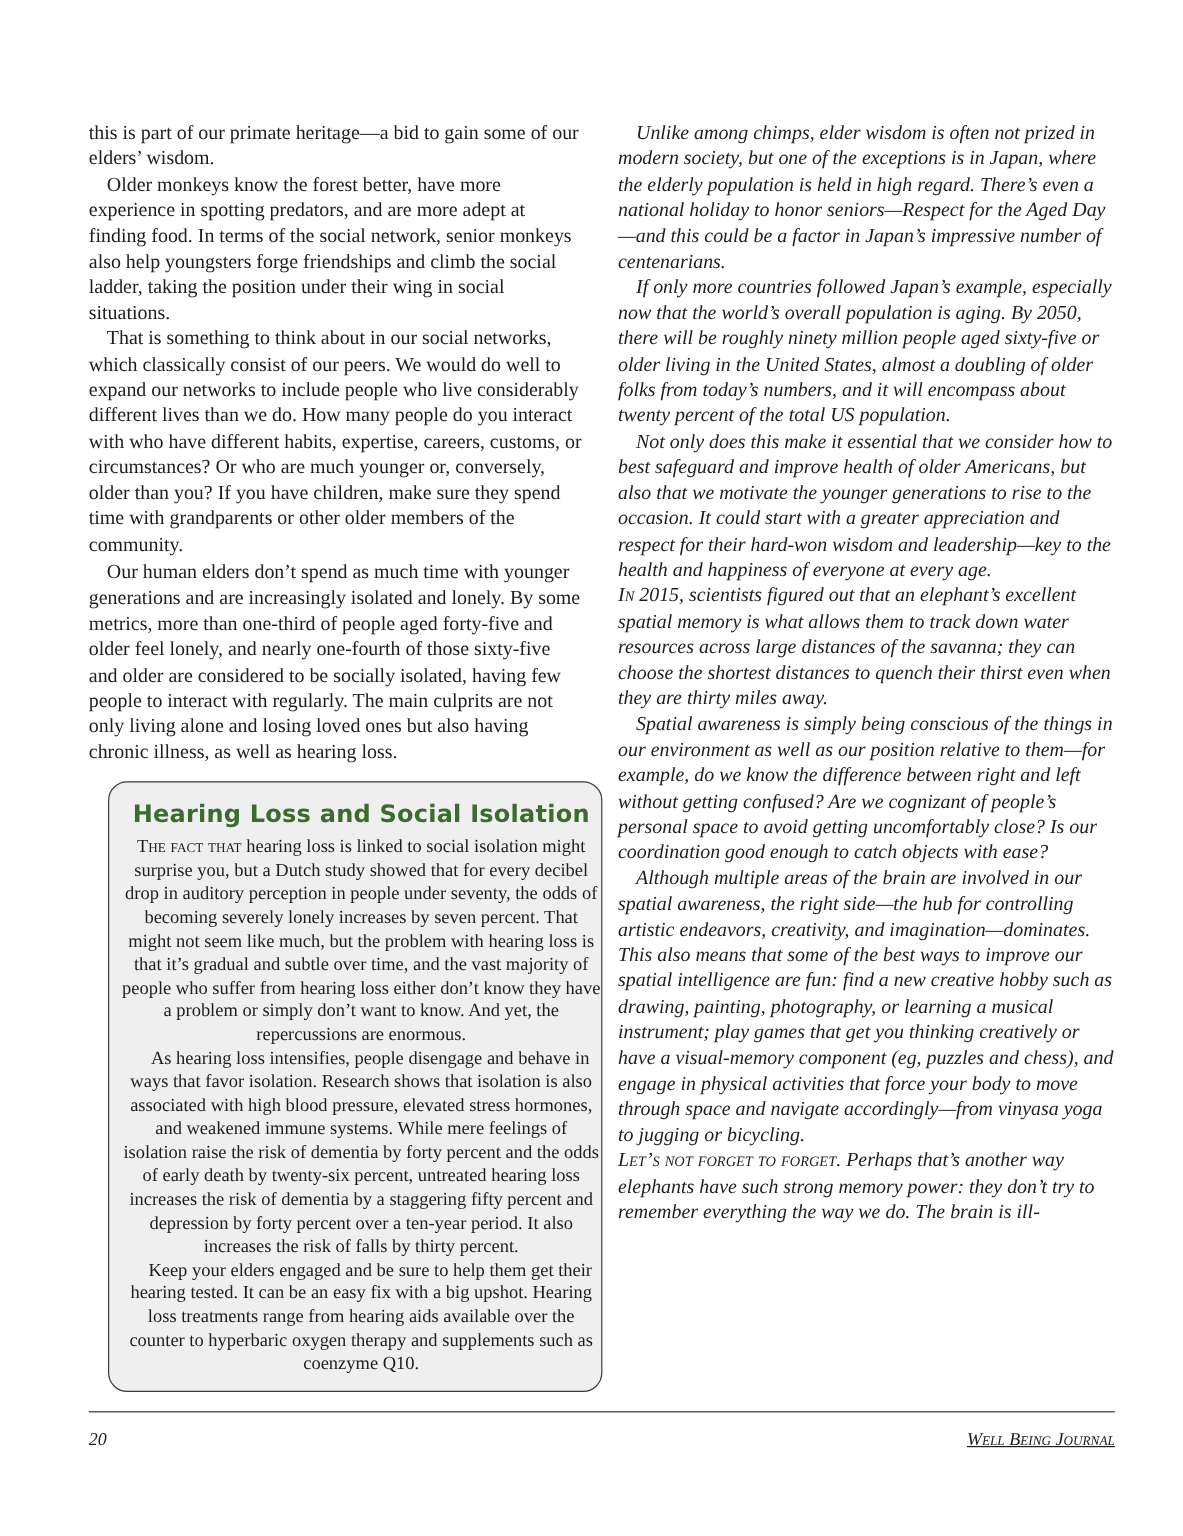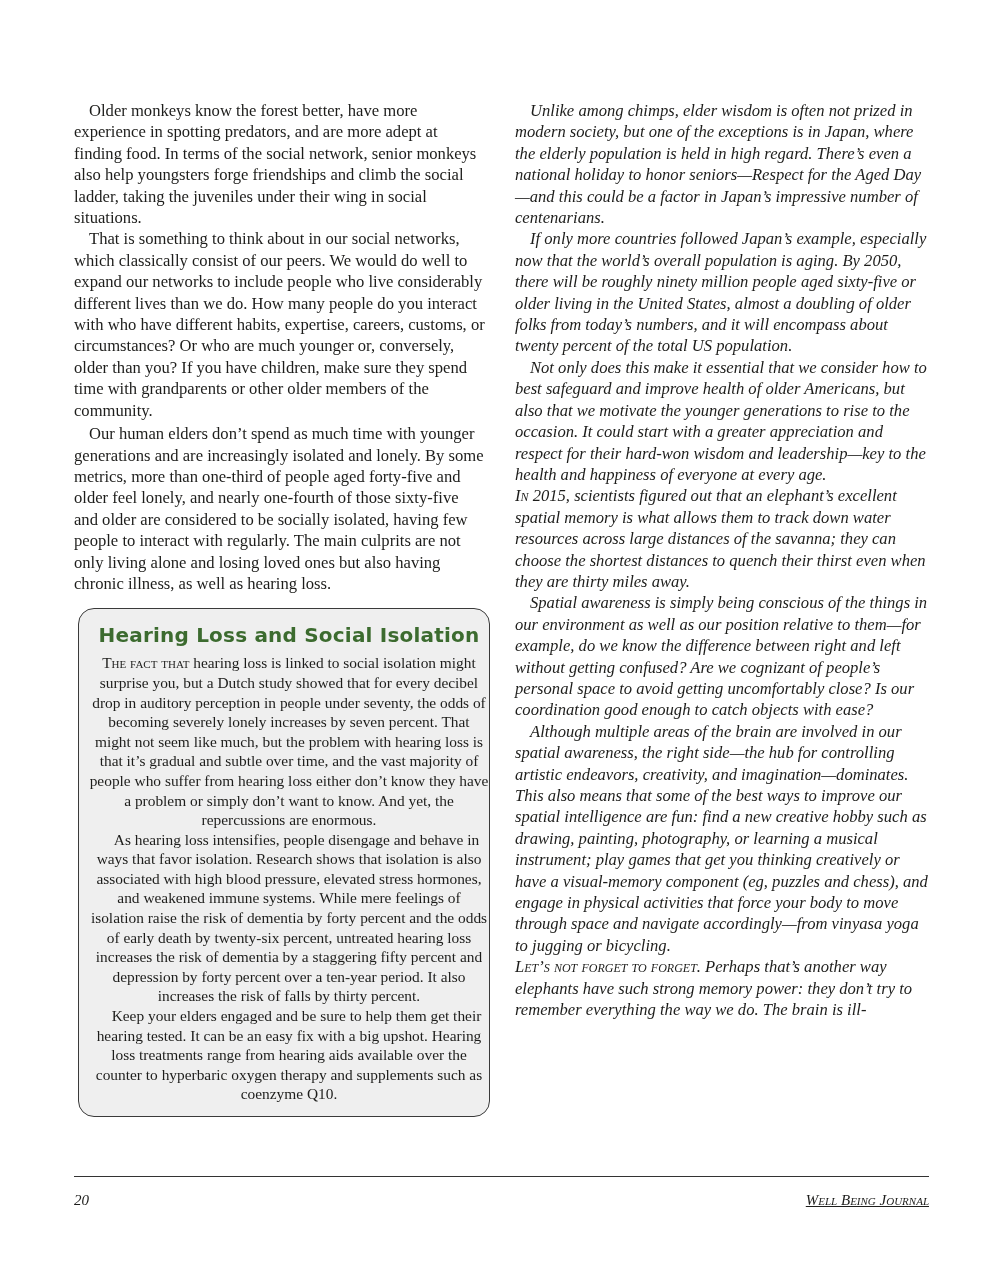--- a/index.html
+++ b/index.html
@@ -5,38 +5,39 @@
   html, body { margin: 0; padding: 0; background: #ffffff; }
   body { width: 986px; height: 1280px; position: relative; overflow: hidden;
          font-family: "Liberation Serif", "DejaVu Serif", serif; color: #1d1d1b; }
   .col { position: absolute; top: 100px; }
   .col-left { left: 74px; width: 412px; }
   .col-right { left: 515px; width: 414px; font-style: italic; }
   p { margin: 0; font-size: 16.6px; line-height: 21.4px; text-align: left; }
   p.indent { text-indent: 15px; }
   .sc { font-variant: small-caps; }
   h3.sub { font-size: 16.5px; font-weight: bold; text-align: center; margin: 16px 0 6px 0; line-height: 22px; }
-  .sidebar { margin-top: 14px; margin-left: 4px; width: 412px; box-sizing: border-box;
+  .sidebar { margin-top: 14px; margin-left: 16px; width: 412px; box-sizing: border-box;
              background: #efefef; border: 1.5px solid #3a3a3a; border-radius: 16px;
              padding: 14px 0 12px 10px; }
   .sidebar h2 { font-family: "DejaVu Sans", "Liberation Sans", sans-serif; color: #3c6b2f;
                 font-size: 20px; font-weight: 600; text-align: center; margin: 0 0 6px 0; letter-spacing: 0.2px; }
   .sidebar p { font-size: 15.4px; line-height: 19.6px; text-align: center; }
   .rule { position: absolute; left: 74px; width: 855px; top: 1176px; height: 0; border-top: 1.5px solid #333; }
   .footer { position: absolute; top: 1192px; left: 74px; width: 855px; height: 22px;
             font-style: italic; font-size: 15px; }
   .footer .pg { position: absolute; left: 0; }
   .footer .vol { position: absolute; left: 0; right: 0; text-align: center; }
   .footer .journal { position: absolute; right: 0; font-variant: small-caps; text-decoration: underline; }
 </style>
 </head>
 <body>
 
 <div class="col col-left">
-  <p class="indent">Older monkeys know the forest better, have more experience in spotting predators, and are more adept at finding food. In terms of the social network, senior monkeys also help youngsters forge friendships and climb the social ladder, taking the juveniles under their wing in social situations.</p>
+  <p>this is part of our primate heritage—a bid to gain some of our elders’ wisdom.</p>
+  <p class="indent">Older monkeys know the forest better, have more experience in spotting predators, and are more adept at finding food. In terms of the social network, senior monkeys also help youngsters forge friendships and climb the social ladder, taking the position under their wing in social situations.</p>
   <p class="indent">That is something to think about in our social networks, which classically consist of our peers. We would do well to expand our networks to include people who live considerably different lives than we do. How many people do you interact with who have different habits, expertise, careers, customs, or circumstances? Or who are much younger or, conversely, older than you? If you have children, make sure they spend time with grandparents or other older members of the community.</p>
   <p class="indent" style="margin-top:2px">Our human elders don’t spend as much time with younger generations and are increasingly isolated and lonely. By some metrics, more than one-third of people aged forty-five and older feel lonely, and nearly one-fourth of those sixty-five and older are considered to be socially isolated, having few people to interact with regularly. The main culprits are not only living alone and losing loved ones but also having chronic illness, as well as hearing loss.</p>
 
   <div class="sidebar">
     <h2>Hearing Loss and Social Isolation</h2>
     <p><span class="sc">The fact that</span><span> hearing loss is linked to social isolation might surprise you, but a Dutch study showed that for every decibel drop in auditory perception in people under seventy, the odds of becoming severely lonely increases by seven percent. That might not seem like much, but the problem with hearing loss is that it’s gradual and subtle over time, and the vast majority of people who suffer from hearing loss either don’t know they have a problem or simply don’t want to know. And yet, the repercussions are enormous.</span></p>
     <p class="indent">As hearing loss intensifies, people disengage and behave in ways that favor isolation. Research shows that isolation is also associated with high blood pressure, elevated stress hormones, and weakened immune systems. While mere feelings of isolation raise the risk of dementia by forty percent and the odds of early death by twenty-six percent, untreated hearing loss increases the risk of dementia by a staggering fifty percent and depression by forty percent over a ten-year period. It also increases the risk of falls by thirty percent.</p>
     <p class="indent">Keep your elders engaged and be sure to help them get their hearing tested. It can be an easy fix with a big upshot. Hearing loss treatments range from hearing aids available over the counter to hyperbaric oxygen therapy and supplements such as coenzyme Q10.</p>
   </div>
 </div>

